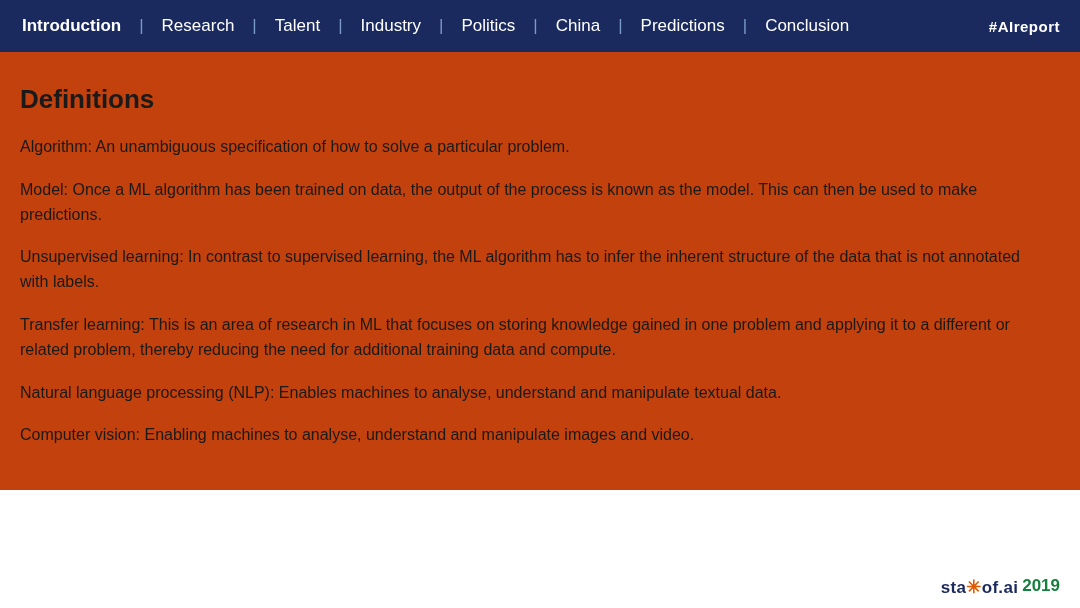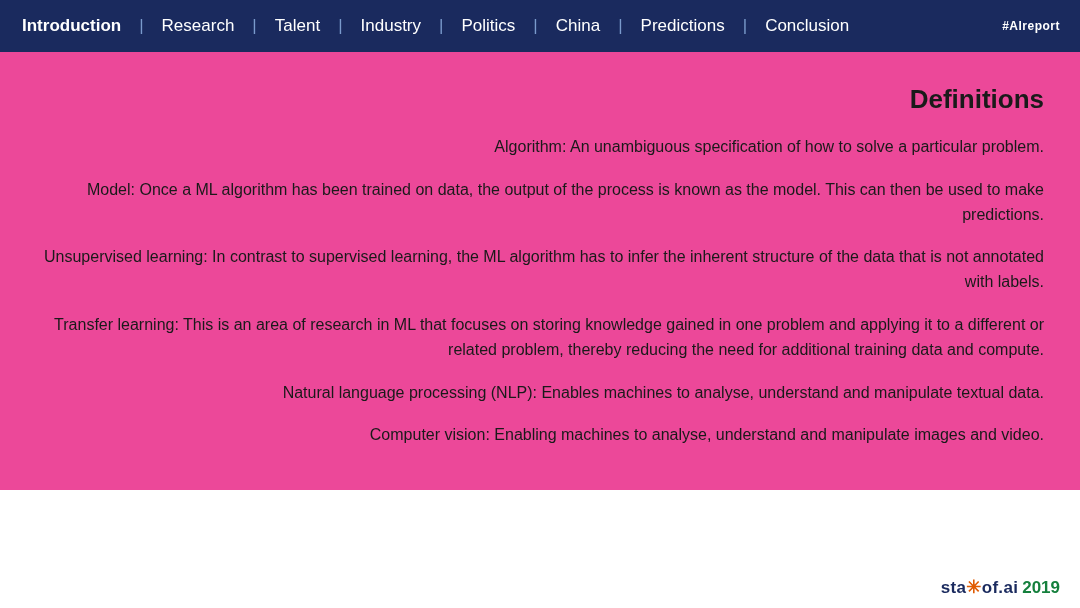--- a/index.html
+++ b/index.html
@@ -35,30 +35,29 @@
     }
     .nav-item.active {
       font-weight: bold;
     }
     .nav-separator {
       color: #7a9acc;
       margin: 0 8px;
     }
     #hashtag {
       font-weight: bold;
-      font-size: 12px;
+      font-size: 15px;
       color: #ffffff;
       letter-spacing: 0.5px;
     }
 
     
     #main {
       padding: 32px 36px 24px 20px;
-      background: #ec4899;
-      text-align: right;
+      background: #c2410c;
     }
 
     #page-title {
       font-size: 26px;
       font-weight: bold;
       color: #1a1a1a;
       margin-bottom: 20px;
     }
 
     .definition-block {
@@ -70,21 +69,21 @@
     .definition-block .term {
       font-weight: normal;
     }
 
     
     #footer {
       position: absolute;
       bottom: 10px;
       right: 20px;
       display: flex;
-      align-items: flex-end;
+      align-items: flex-start;
       gap: 4px;
     }
     #logo-text {
       font-size: 17px;
       font-weight: bold;
       color: #1a2a5e;
       letter-spacing: 0.3px;
     }
     .logo-star {
       display: inline-block;

